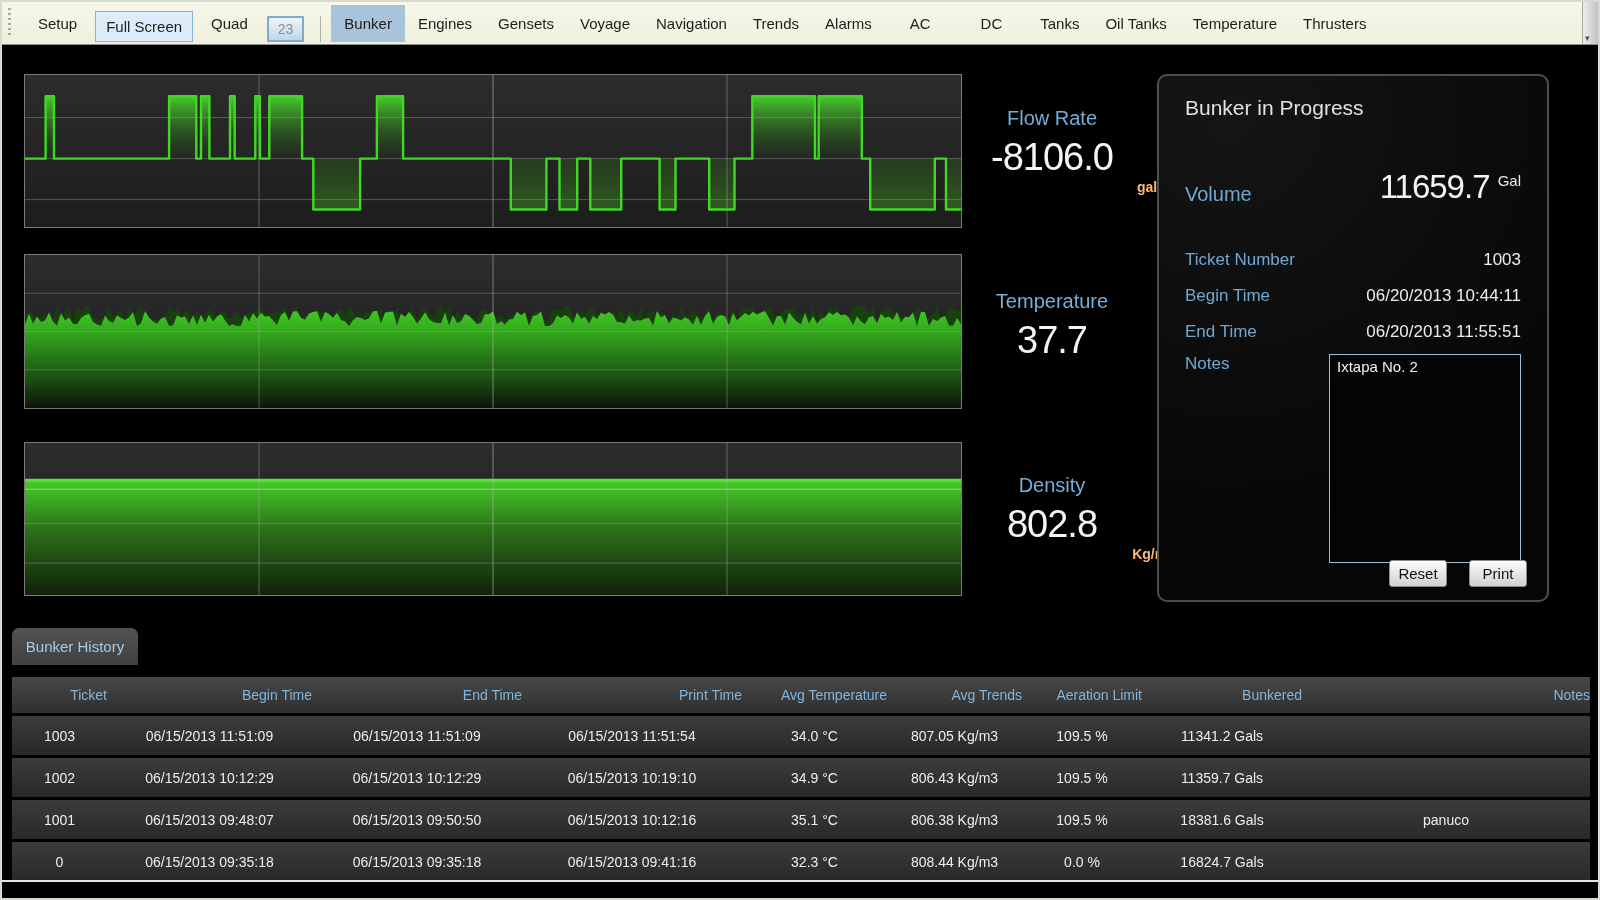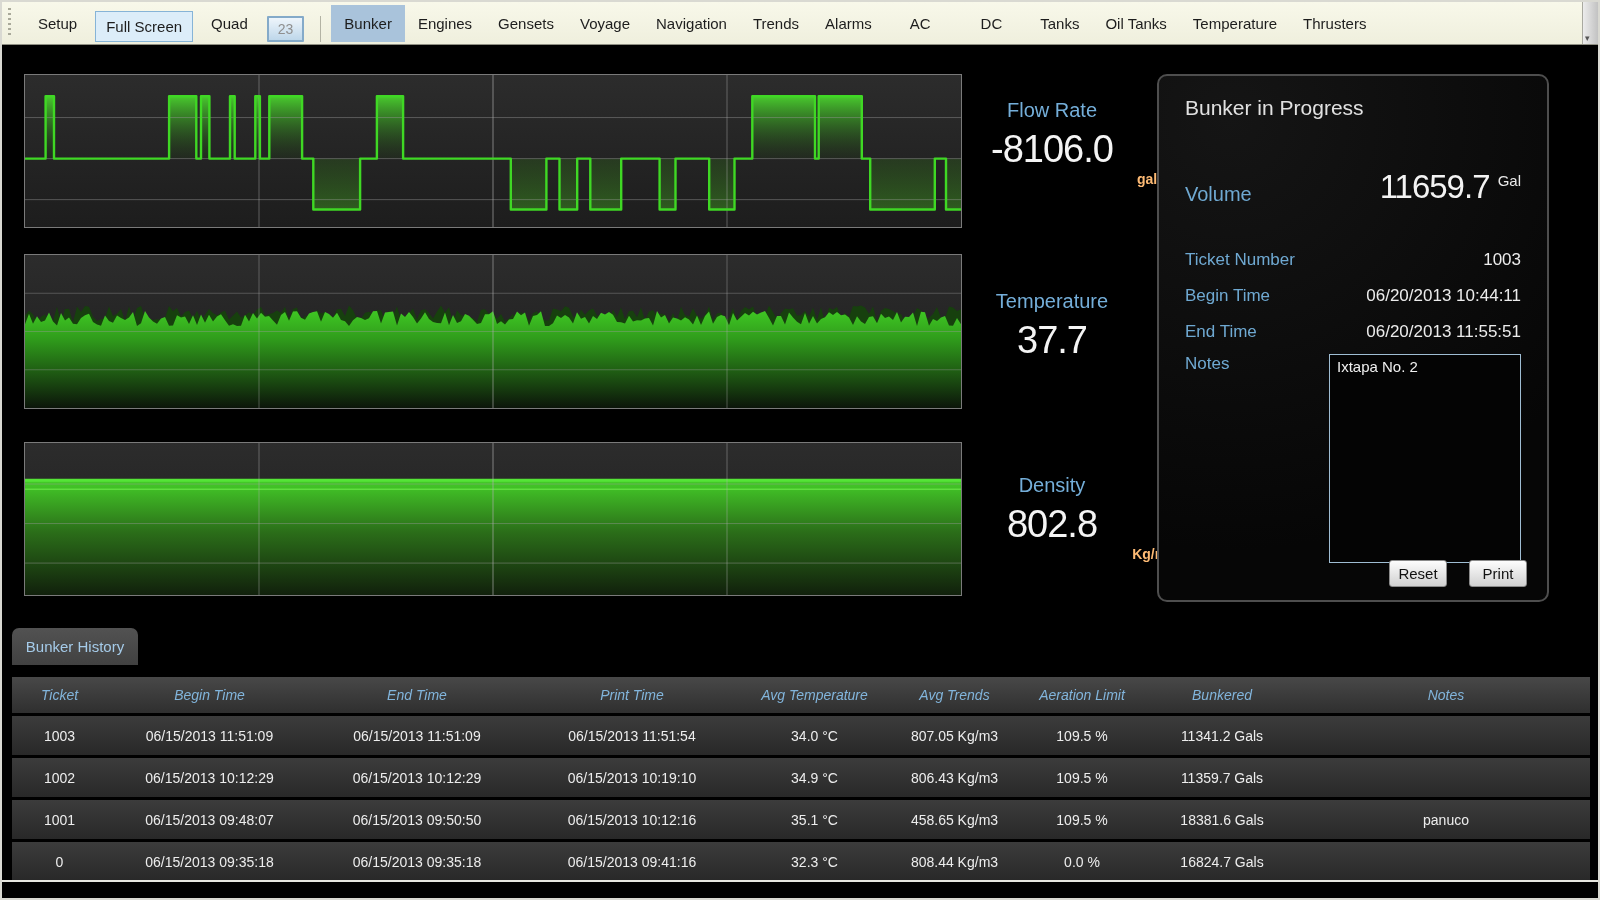--- a/index.html
+++ b/index.html
@@ -27,21 +27,21 @@
 
   
   .chart{position:absolute;left:22px;width:936px;border:1px solid #7a7a7a;background:#232323;}
   .chart svg{display:block;width:100%;height:100%;}
   .chart1{top:72px;height:152px;}
   .chart2{top:252px;height:153px;}
   .chart3{top:440px;height:152px;}
 
   
   .gauge{position:absolute;left:955px;width:190px;text-align:center;}
-  .g1{top:97px;} .g2{top:288px;} .g3{top:472px;}
+  .g1{top:105px;} .g2{top:288px;} .g3{top:472px;}
   .gauge-label{font-size:20px;color:#74aed9;margin-bottom:8px;}
   .gauge-value{font-size:38px;color:#f4f4f4;line-height:1;letter-spacing:-1px;}
   .gauge-unit{display:block;font-size:14px;font-weight:bold;color:#fdba74;margin-top:3px;
               transform:translateX(28px);text-align:right;}
 
   
   .panel{position:absolute;left:1155px;top:72px;width:392px;height:528px;box-sizing:border-box;
          border:2px solid #4e4e4e;border-radius:10px;padding:20px 26px;
          background:radial-gradient(circle at 18% 8%,#151515,#060606 75%);}
   .panel-title{font-size:21px;color:#e1e1e1;}
@@ -60,21 +60,21 @@
   .panel-buttons{position:absolute;right:20px;bottom:13px;display:flex;gap:22px;}
   .btn{width:58px;height:27px;font-size:15px;color:#111;border:1px solid #8a8a8a;border-radius:3px;
        background:linear-gradient(#fdfdfd,#d0d0d0);font-family:"Liberation Sans",sans-serif;}
 
   
   .tab{position:absolute;left:10px;top:626px;width:126px;height:37px;
        background:linear-gradient(#525252,#414141);border-radius:7px 7px 0 0;
        color:#a5cbe9;font-size:15px;display:flex;align-items:center;justify-content:center;}
   .table{position:absolute;left:10px;top:675px;width:1578px;}
   .thead{height:36px;background:linear-gradient(#484848,#2f2f2f);display:flex;align-items:center;margin-bottom:2px;}
-  .th{font-size:14px;color:#82b5dc;text-align:center;flex:none;font-style:italic;}
+  .th{font-size:14px;color:#82b5dc;text-align:right;flex:none;}
   .trow{height:39px;background:linear-gradient(#3c3c3c,#282828);display:flex;align-items:center;margin-top:3px;}
   .td{font-size:14px;color:#ededed;text-align:center;flex:none;}
   .bottom-line{position:absolute;left:0;top:878px;width:100%;height:2px;background:#e6e6df;}
 </style>
 </head>
 <body>
 
 <div class="frame">
 
   <div class="navbar">
@@ -278,21 +278,21 @@
           <span class="td" style="width: 120px;">109.5 %</span>
           <span class="td" style="width: 160px;">11359.7 Gals</span>
           <span class="td" style="width: 288px;"></span>
         </div>
         <div class="trow">
           <span class="td" style="width: 95px;">1001</span>
           <span class="td" style="width: 205px;">06/15/2013 09:48:07</span>
           <span class="td" style="width: 210px;">06/15/2013 09:50:50</span>
           <span class="td" style="width: 220px;">06/15/2013 10:12:16</span>
           <span class="td" style="width: 145px;">35.1 °C</span>
-          <span class="td" style="width: 135px;">458.65 Kg/m3</span>
+          <span class="td" style="width: 135px;">806.38 Kg/m3</span>
           <span class="td" style="width: 120px;">109.5 %</span>
           <span class="td" style="width: 160px;">18381.6 Gals</span>
           <span class="td" style="width: 288px;">panuco</span>
         </div>
         <div class="trow">
           <span class="td" style="width: 95px;">0</span>
           <span class="td" style="width: 205px;">06/15/2013 09:35:18</span>
           <span class="td" style="width: 210px;">06/15/2013 09:35:18</span>
           <span class="td" style="width: 220px;">06/15/2013 09:41:16</span>
           <span class="td" style="width: 145px;">32.3 °C</span>

